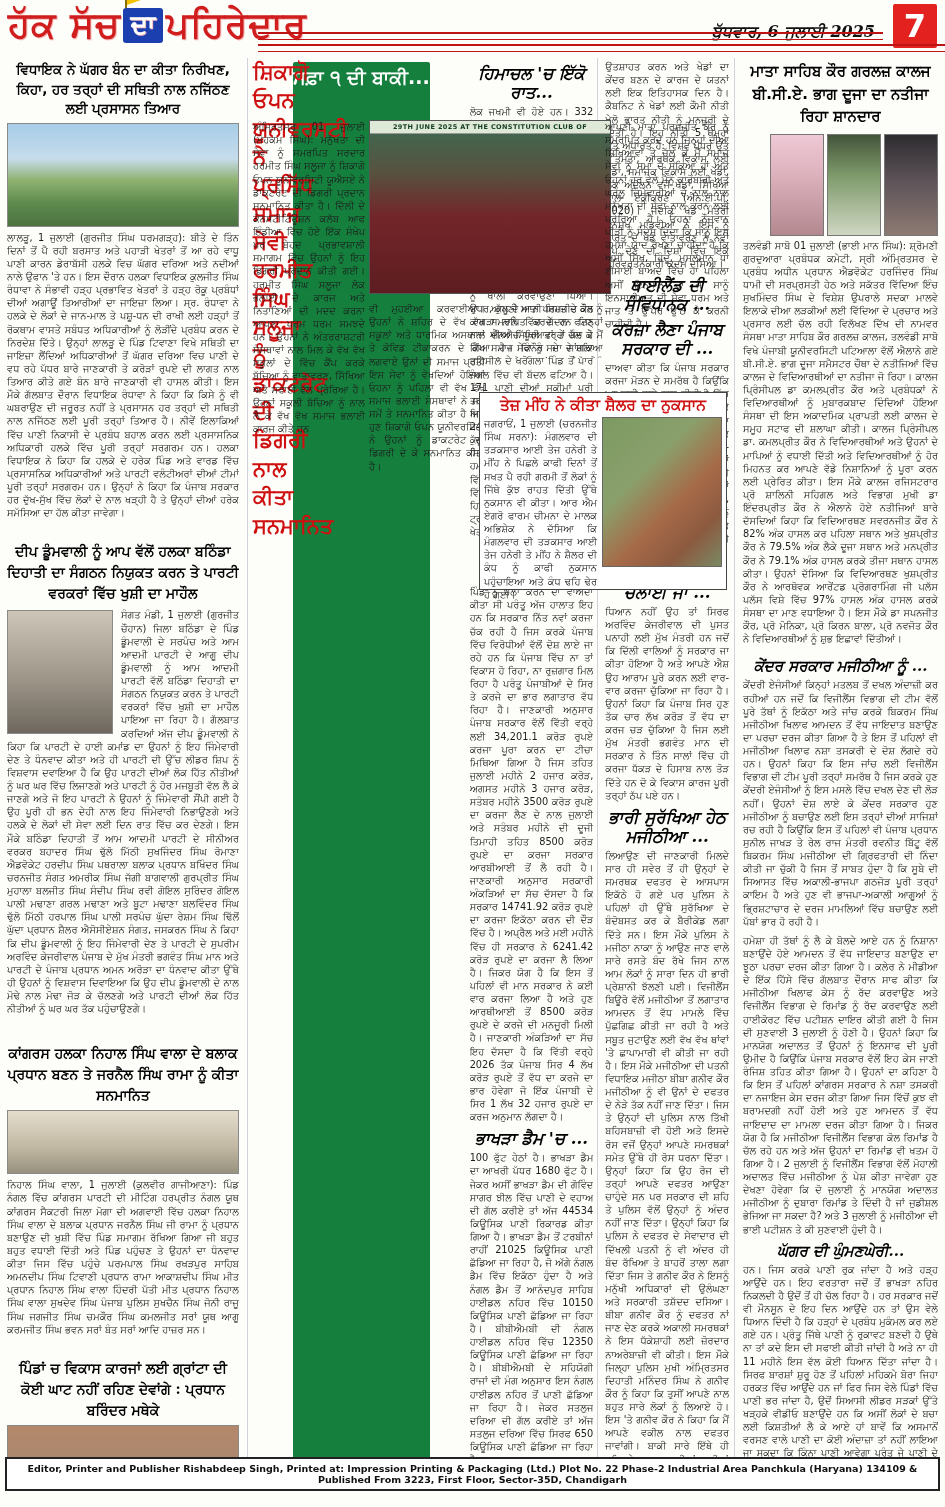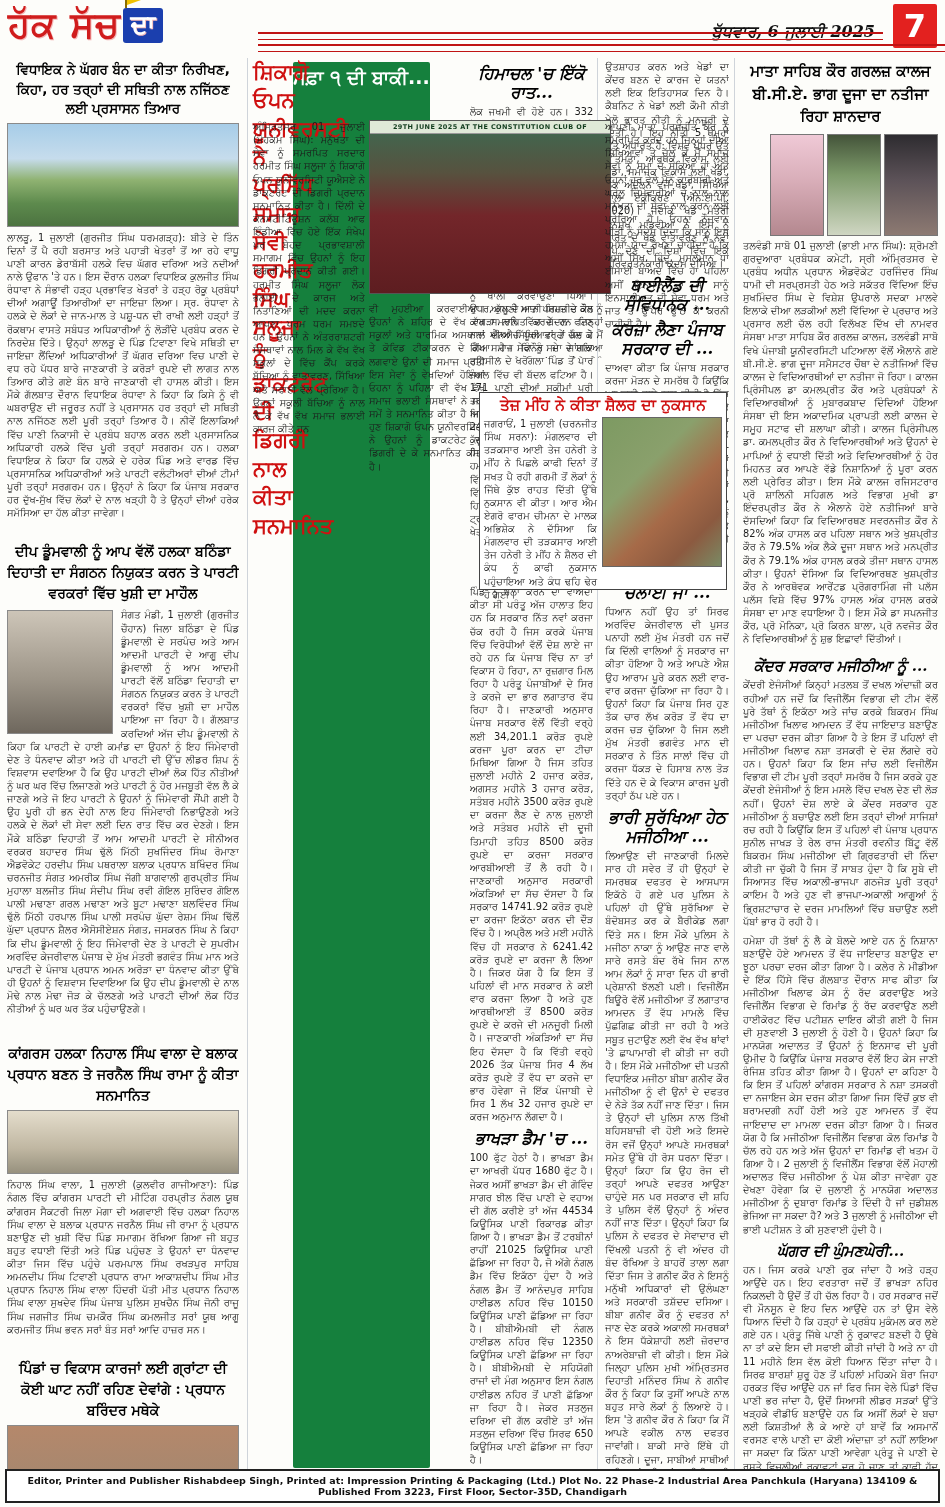--- a/index.html
+++ b/index.html
@@ -72,36 +72,37 @@
         text-align:center;margin:6px 0 3px 0;color:#000;}
   .sec-title:empty{display:none;}
   .col-right .sec-title{font-size:15px;}
   
   .girls{float:right;width:168px;height:102px;margin:2px 0 3px 6px;display:flex;gap:3px;}
   .girl{flex:1;border:1px solid #777;}
   .girl.g1{background:linear-gradient(180deg,#efc9d6 0%,#d9aeb9 45%,#b4888f 100%);}
   .girl.g2{background:linear-gradient(180deg,#44543a 0%,#7d9a6a 40%,#cfd6c2 100%);}
   .girl.g3{background:linear-gradient(180deg,#2e2c30 0%,#5c5258 45%,#8d7a72 100%);}
   
-  .footer{position:absolute;left:5px;right:5px;bottom:4px;border:2px solid #222;background:#fff;
+  .footer{position:absolute;left:5px;right:5px;bottom:16px;border:2px solid #222;background:#fff;
         font-size:9.5px;font-weight:bold;text-align:center;padding:4px 6px;color:#111;}
 </style>
 </head>
 <body>
 
 <div class="page">
 
   <div class="masthead">
     <div class="logo">
       <span>ਹੱਕ ਸੱਚ</span>
       <span class="logo-da-wrap">
         <span class="flagpole"></span>
         <span class="flag"></span>
         <span>ਦਾ</span>
       </span>
+      <span>ਪਹਿਰੇਦਾਰ</span>
     </div>
     <div class="mast-date">ਬੁੱਧਵਾਰ, 6 ਜੁਲਾਈ 2025</div>
     <div class="pagenum">7</div>
     <div class="redrule r1"></div>
     <div class="redrule r2"></div>
   </div>
 
   <div class="content">
 
     <div class="col-left">

